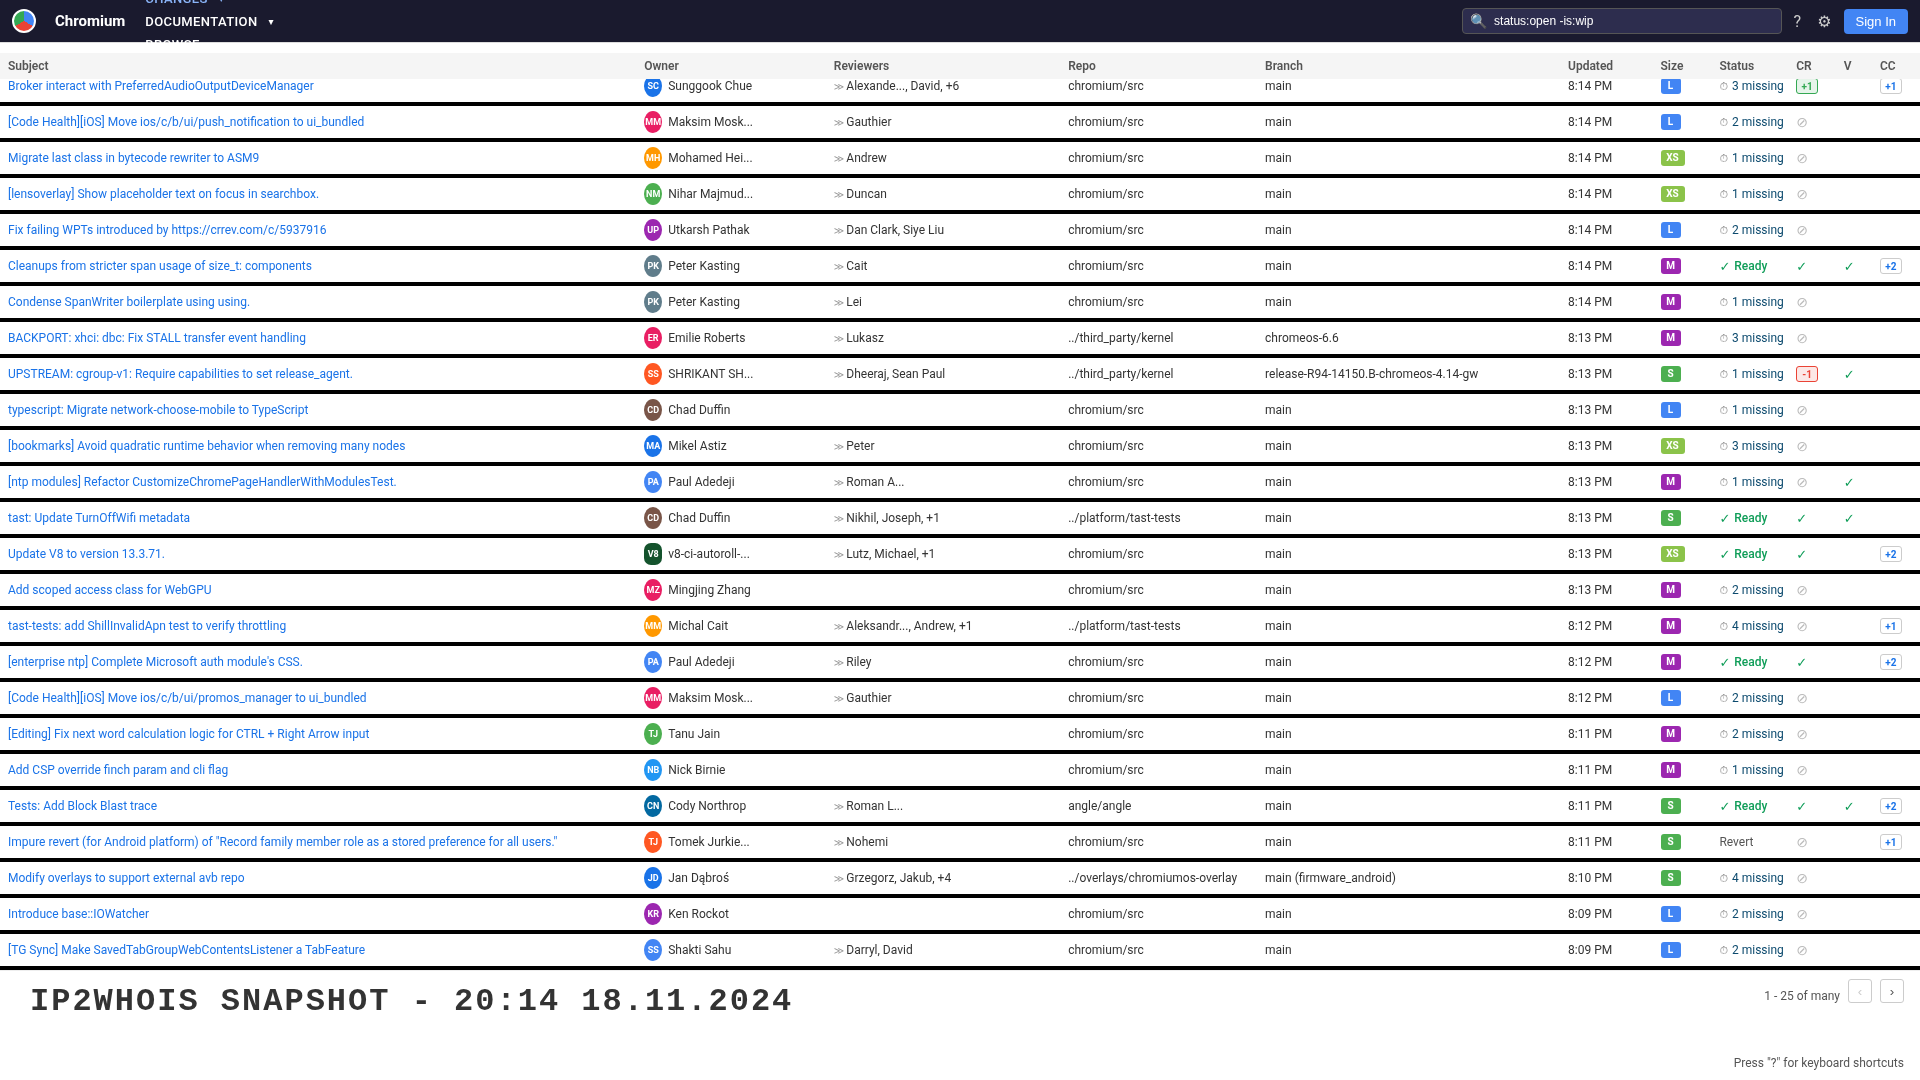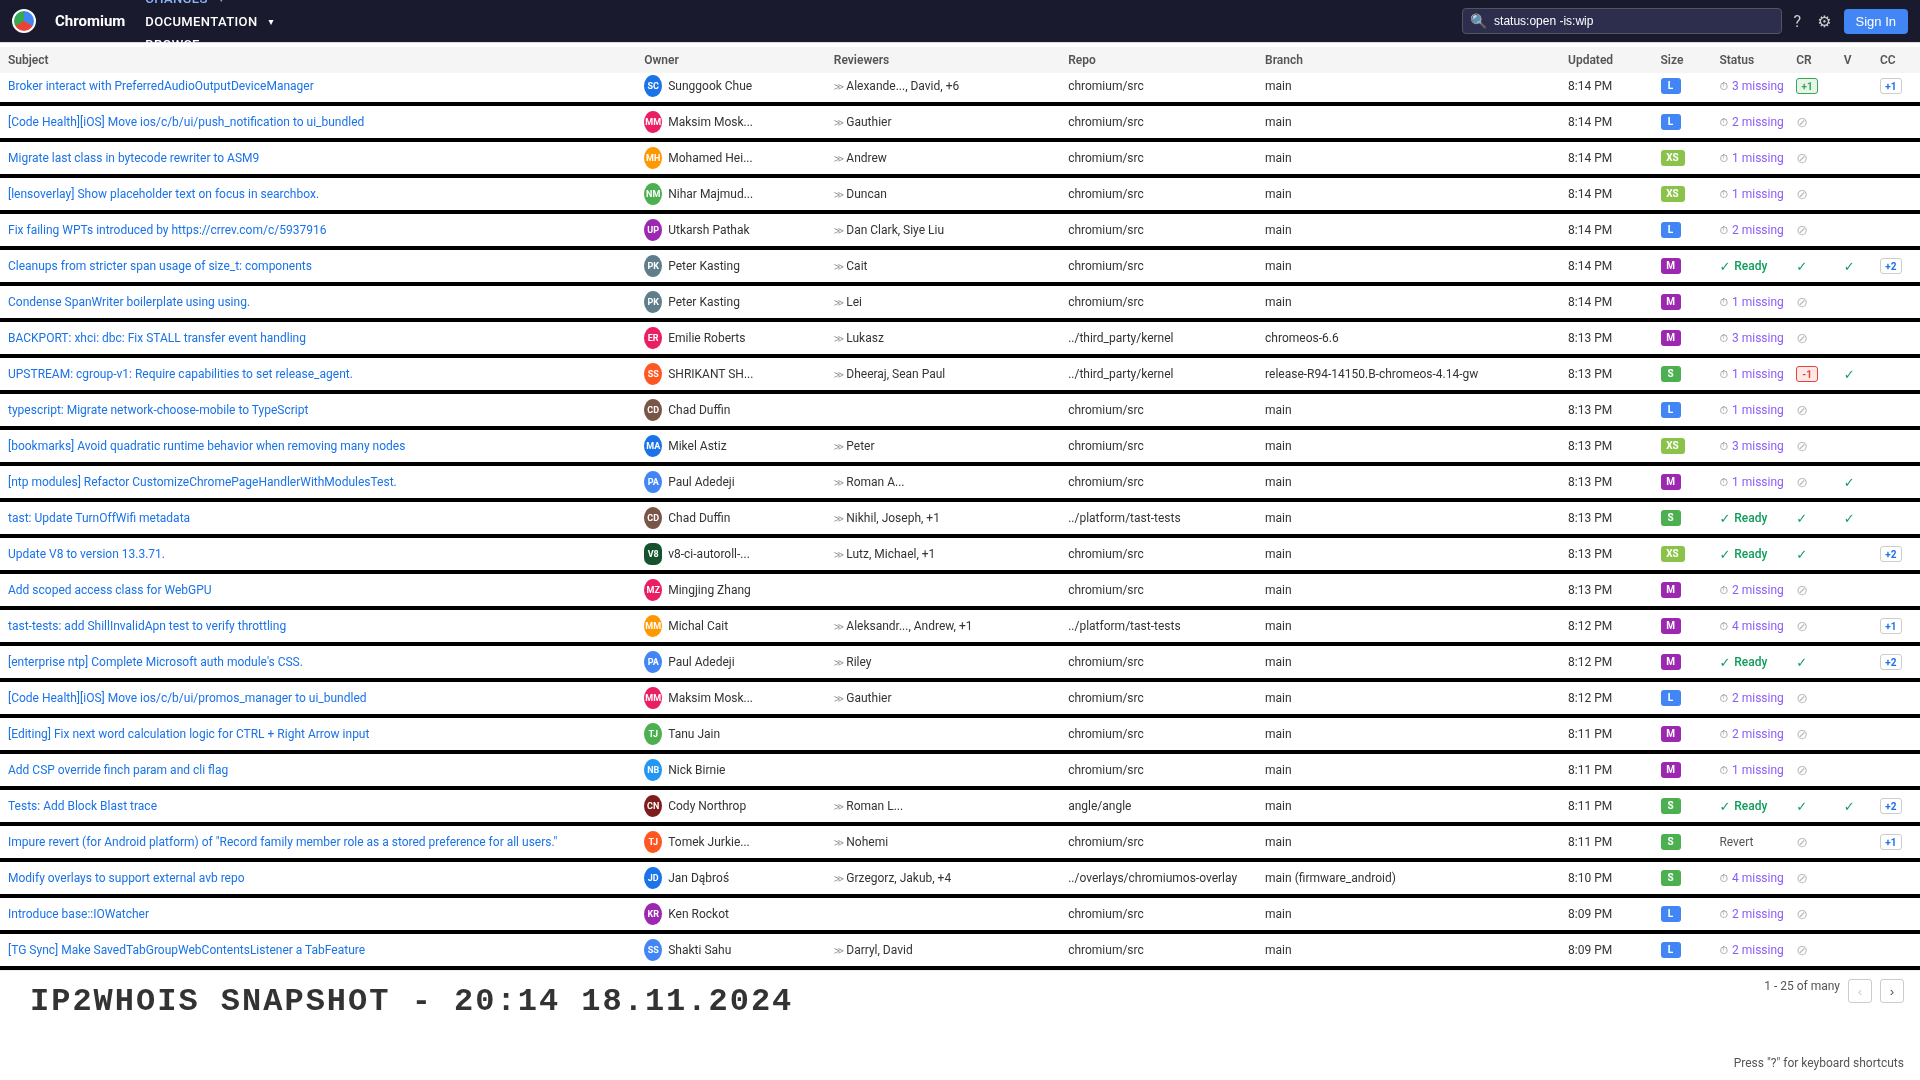--- a/index.html
+++ b/index.html
@@ -94,21 +94,21 @@
     thead th {
       background: #f5f5f5;
       border-bottom: 1px solid #ddd;
       border-top: 1px solid #ddd;
       padding: 6px 8px;
       text-align: left;
       font-weight: 600;
       color: #555;
       white-space: nowrap;
       position: sticky;
-      top: 4px;
+      top: 10px;
       z-index: 1;
     }
     tbody tr {
       border-bottom: 4px solid #000000;
     }
     tbody td {
       padding: 5px 8px;
       vertical-align: middle;
       white-space: nowrap;
       overflow: hidden;
@@ -150,21 +150,21 @@
       font-weight: bold;
       color: #fff;
     }
     .size-L { background: #4285f4; }
     .size-M { background: #9c27b0; }
     .size-S { background: #4caf50; }
     .size-XS { background: #8bc34a; width: 24px; }
 
     .status-cell { display: flex; align-items: center; gap: 4px; white-space: nowrap; }
     .status-ready { color: #0f9d58; font-weight: 500; }
-    .status-missing { color: #8b5cf6; }
+    .status-missing { color: #0c4a6e; }
     .status-revert { color: #555; }
     .clock-icon { color: #888; font-size: 11px; }
     .check-icon { color: #0f9d58; font-size: 13px; }
     .missing-dot { 
       width: 8px; height: 8px; 
       border-radius: 50%; 
       display: inline-block;
       margin-left: 2px;
     }
     .dot-orange { background: #f4a400; }
@@ -193,21 +193,21 @@
       cursor: pointer;
       border: 1px solid #ccc;
       color: #1a73e8;
       background: #fff;
     }
     .block-icon { color: #bbb; font-size: 14px; }
 
     
     .pagination {
       display: flex;
-      align-items: flex-start;
+      align-items: flex-end;
       justify-content: flex-end;
       padding: 8px 16px;
       font-size: 12px;
       color: #555;
       border-top: 1px solid #eee;
       gap: 8px;
     }
     .page-btn {
       background: none;
       border: 1px solid #ccc;
@@ -833,21 +833,21 @@
             </div>
           </td>
           <td><span class="block-icon">⊘</span></td>
           <td></td>
           <td></td>
         </tr>
         <tr>
           <td class="subject"><a class="subject-link" href="#">Tests: Add Block Blast trace</a></td>
           <td class="owner">
             <div class="owner-cell">
-              <span class="avatar" style="background: #7f1d1d;">CN</span>
+              <span class="avatar" style="background: #0369a1;">CN</span>
               <span>Cody Northrop</span>
             </div>
           </td>
           <td class="reviewers">
             <div class="reviewer-cell">
               <span class="double-arrow">≫</span>
               <span>Roman L...</span>
             </div>
           </td>
           <td class="repo">angle/angle</td>

